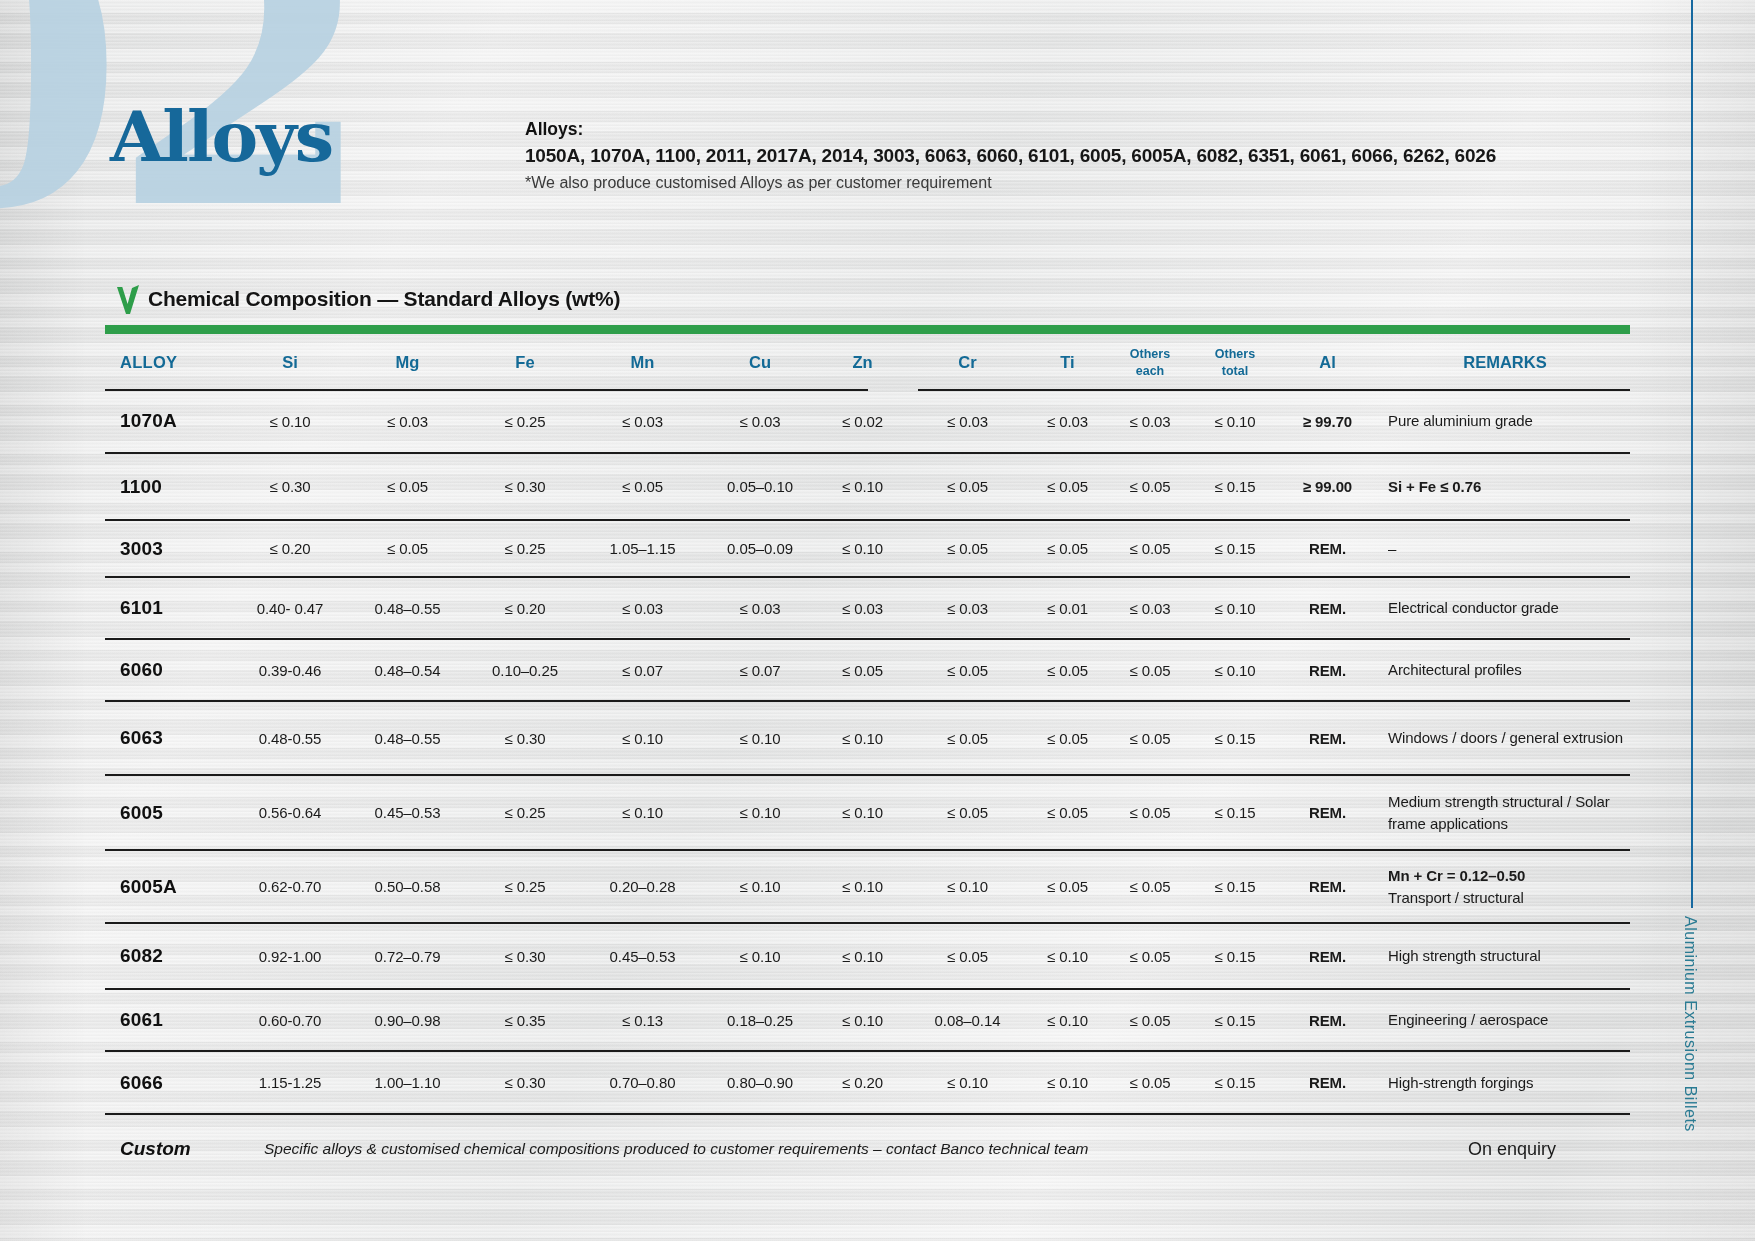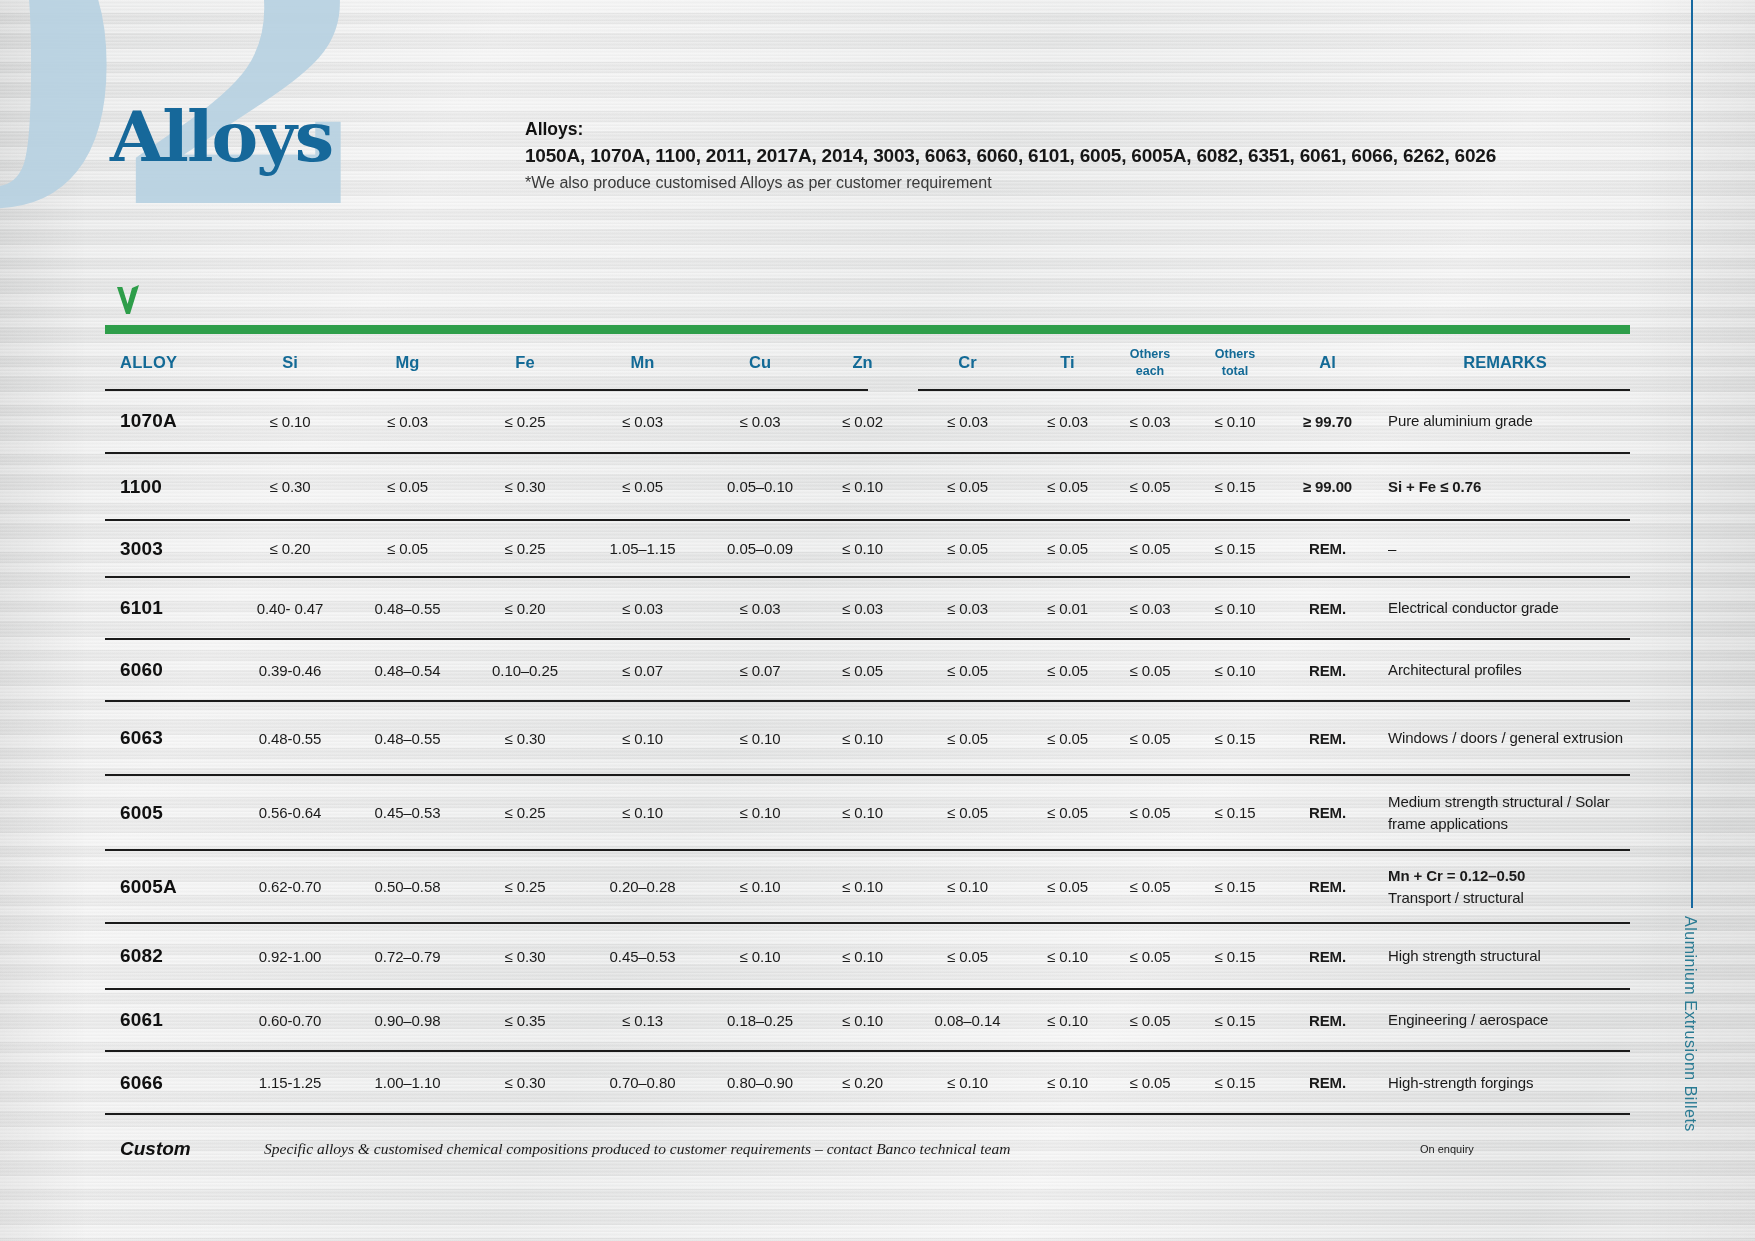--- a/index.html
+++ b/index.html
@@ -46,22 +46,22 @@
   .trow:nth-child(4){height:60px}.trow:nth-child(5){height:60px}.trow:nth-child(6){height:72px}
   .trow:nth-child(7){height:73px}.trow:nth-child(8){height:71px}.trow:nth-child(9){height:64px}
   .trow:nth-child(10){height:60px}.trow:nth-child(11){height:61px}
   .td{font-size:15px;text-align:center;color:#1a1a1a;letter-spacing:-0.1px;}
   .td.alloy{text-align:left;padding-left:15px;font-size:19px;font-weight:bold;color:#101010;letter-spacing:0.2px;}
   .td.al-col{font-weight:600;}
   .td.remark{text-align:left;padding-left:8px;padding-right:6px;line-height:1.45;}
   .td.remark .formula{font-weight:600;}
   .trow-custom{display:grid;grid-template-columns:125px 1150px 250px;align-items:center;height:68px;gap:16px;}
   .custom-label{font-size:19px;font-weight:bold;font-style:italic;padding-left:15px;color:#101010;}
-  .custom-desc{font-size:15.5px;font-style:italic;padding-left:18px;color:#1a1a1a;font-family:Liberation Serif, serif;}
-  .custom-remark{font-size:11px;padding-left:8px;color:#1a1a1a;}
+  .custom-desc{font-size:15.5px;font-style:italic;padding-left:18px;color:#1a1a1a;}
+  .custom-remark{font-size:18px;padding-left:8px;color:#1a1a1a;margin-left:48px;}
   .vline{position:absolute;left:1691px;top:0;width:2px;height:908px;background:var(--line-blue,#1769a0);z-index:2;}
   .side-text{
     position:absolute;left:1681px;top:916px;z-index:2;
     writing-mode:vertical-rl;
     font-size:16px;letter-spacing:0.5px;
     color:var(--side-teal,#2a7b93);white-space:nowrap;
   }
 </style>
 </head>
 <body>
@@ -75,20 +75,21 @@
   <div class="intro">
     <div class="intro-heading">Alloys:</div>
     <div class="intro-list">1050A, 1070A, 1100, 2011, 2017A, 2014, 3003, 6063, 6060, 6101, 6005, 6005A, 6082, 6351, 6061, 6066, 6262, 6026</div>
     <div class="intro-note">*We also produce customised Alloys as per customer requirement</div>
   </div>
 
   <div class="section-heading">
     <svg class="arrow-icon" viewBox="0 0 24 30" xmlns="http://www.w3.org/2000/svg">
       <path d="M1 2 L10 29 L14 29 L23 0 L16 3 L11.6 19 L6.3 2 Z" fill="#2e9e4a"></path>
     </svg>
+    <span class="section-title">Chemical Composition — Standard Alloys (wt%)</span>
   </div>
 
   <div class="green-bar"></div>
 
   <div class="tbl">
     <div class="thead" id="thead">
       <div class="useg useg1"></div>
       <div class="useg useg2"></div>
     <div class="th c0">ALLOY</div>
         <div class="th c1">Si</div>

